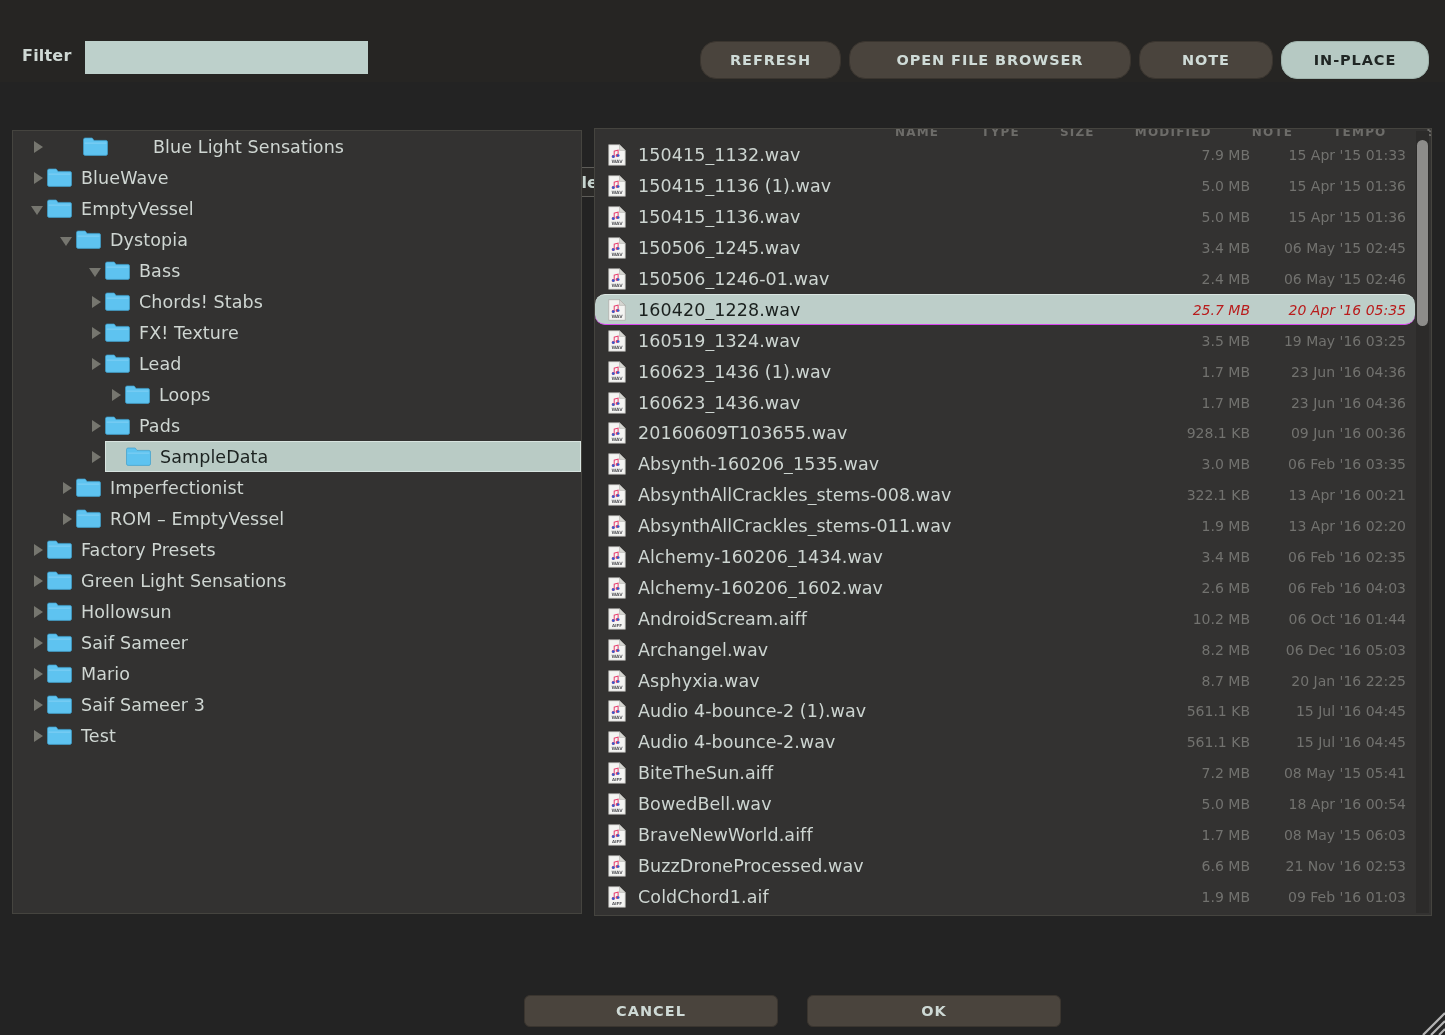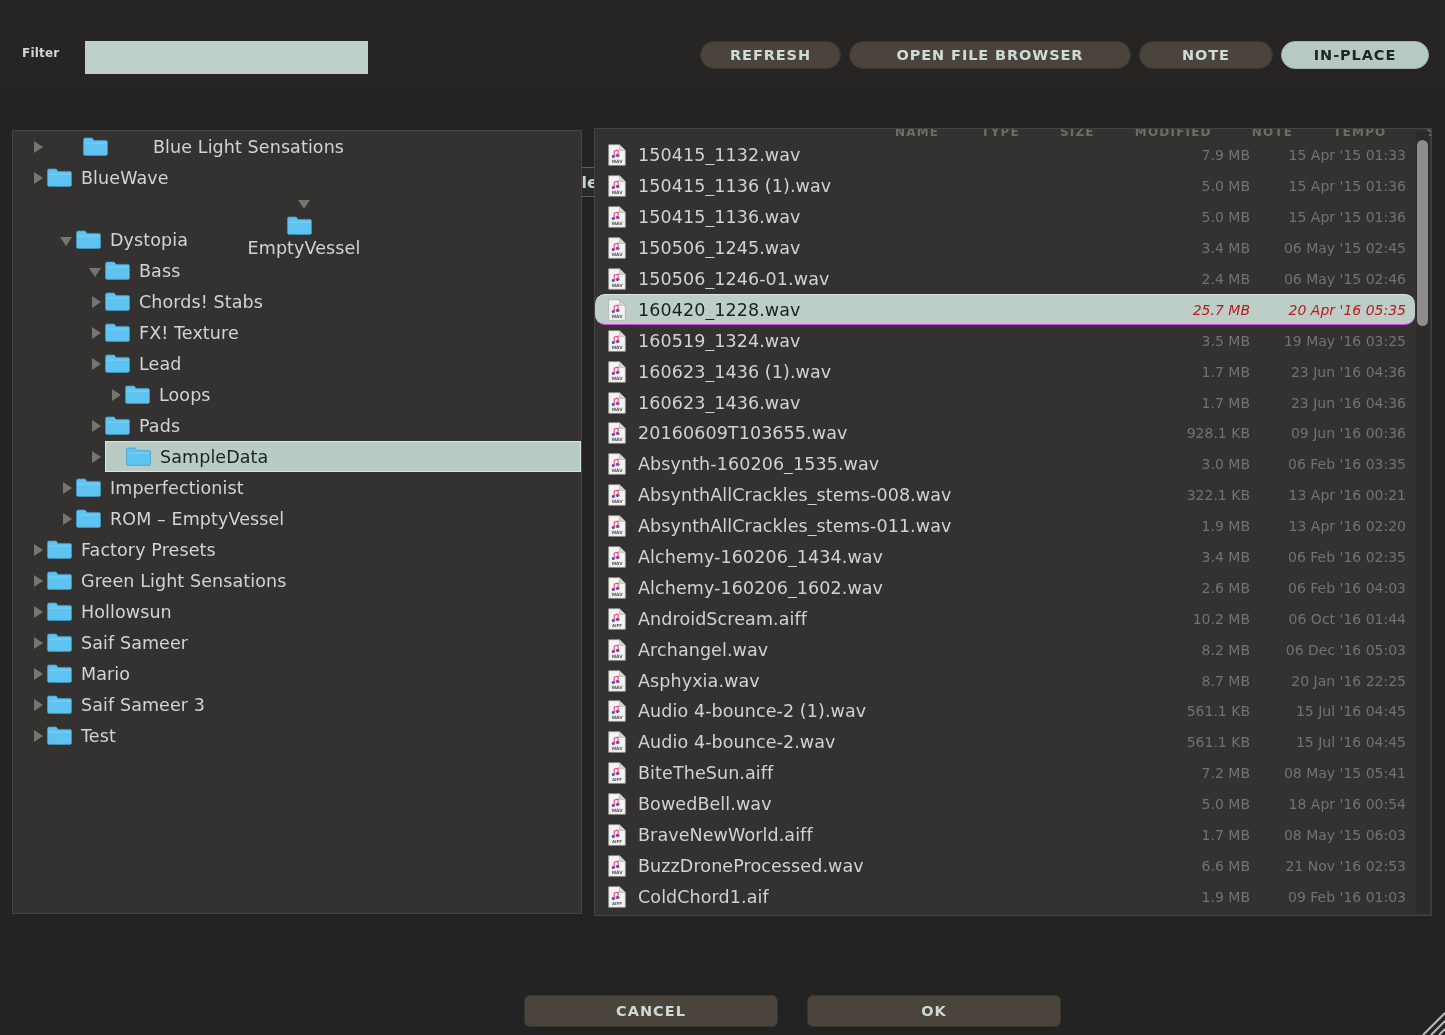--- a/index.html
+++ b/index.html
@@ -17,42 +17,42 @@
   .topbar {
     position: absolute;
     left: 0; top: 0;
     width: 1445px; height: 82px;
     background: #262523;
   }
 
   .filter-label {
     position: absolute;
     left: 22px; top: 46px;
-    font-size: 12px;
+    font-size: 16px;
     font-weight: bold;
     color: #cfd8d4;
     letter-spacing: .2px;
   }
 
   .filter-input {
     position: absolute;
     left: 85px; top: 41px;
     width: 283px; height: 33px;
     background: #bdd0cb;
     border: none;
     outline: none;
     padding: 0 8px;
     font-family: "DejaVu Sans", sans-serif;
     font-size: 15px;
     color: #1d2321;
   }
 
   .tbtn {
     position: absolute;
-    top: 41px; height: 28px;
+    top: 41px; height: 38px;
     background: #4a443d;
     border: 1px solid #3a352f;
     border-radius: 16px;
     color: #cfdbd7;
     font-family: "DejaVu Sans", sans-serif;
     font-size: 14.5px;
     font-weight: bold;
     letter-spacing: .9px;
     cursor: pointer;
     display: flex;
@@ -328,21 +328,21 @@
           <svg width="16" height="16" viewBox="0 0 16 16">
             <polygon points="5,2 14,8 5,14" fill="#76766f"></polygon>
           </svg>
         </span>
         <svg class="folder-ico" viewBox="0 0 25 19">
           <path d="M0.5 2.5 A1.6 1.6 0 0 1 2.1 1 H9.2 L11 3.4 H23 A1.6 1.6 0 0 1 24.5 5 V17 A1.6 1.6 0 0 1 23 18.4 H2.1 A1.6 1.6 0 0 1 0.5 17 Z" fill="#5ec3f0" stroke="#3f9fcc" stroke-width="0.7"></path>
           <path d="M1.6 5.4 H23.4 V7.1 H1.6 Z" fill="#86d2f5" opacity="0.55"></path>
         </svg>
         <span class="tree-label">BlueWave</span>
       </div>
-      <div class="tree-row" style="padding-left: 14px; flex-direction: column;">
+      <div class="tree-row" style="padding-left: 14px;">
         <span class="tw">
           <svg width="16" height="16" viewBox="0 0 16 16">
             <polygon points="2,5 14,5 8,14" fill="#76766f"></polygon>
           </svg>
         </span>
         <svg class="folder-ico" viewBox="0 0 25 19">
           <path d="M0.5 2.5 A1.6 1.6 0 0 1 2.1 1 H9.2 L11 3.4 H23 A1.6 1.6 0 0 1 24.5 5 V17 A1.6 1.6 0 0 1 23 18.4 H2.1 A1.6 1.6 0 0 1 0.5 17 Z" fill="#5ec3f0" stroke="#3f9fcc" stroke-width="0.7"></path>
           <path d="M1.6 5.4 H23.4 V7.1 H1.6 Z" fill="#86d2f5" opacity="0.55"></path>
         </svg>
         <span class="tree-label">EmptyVessel</span>

